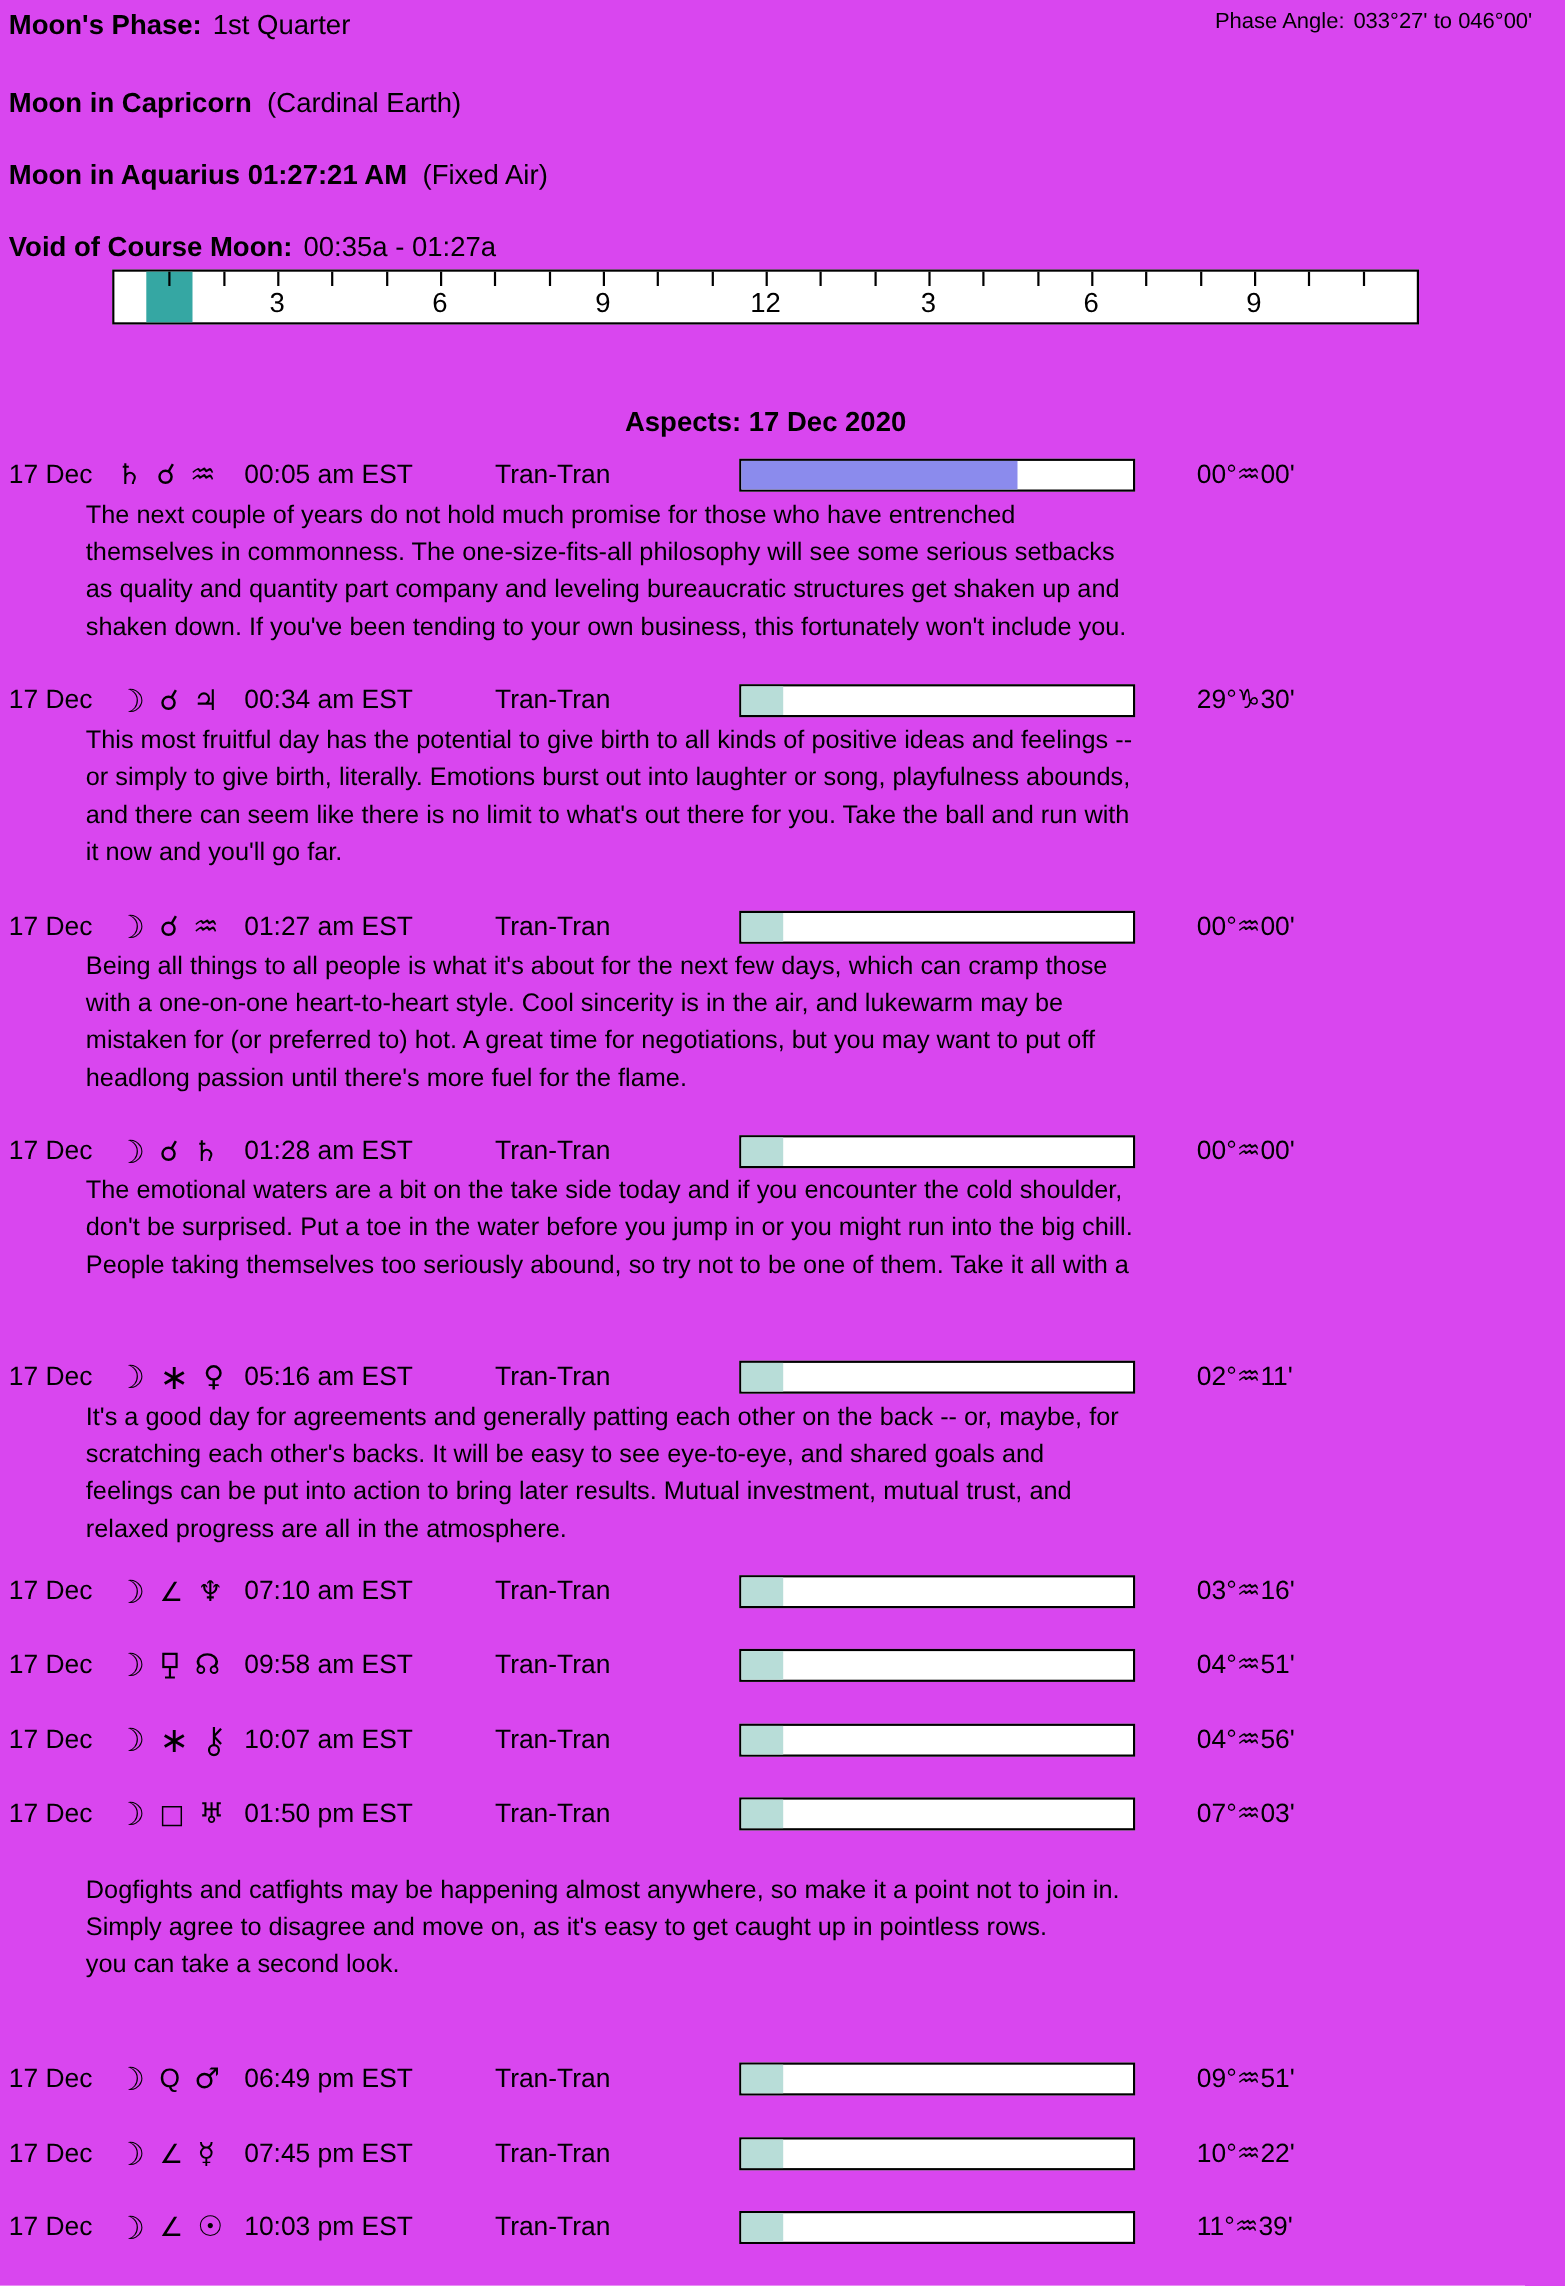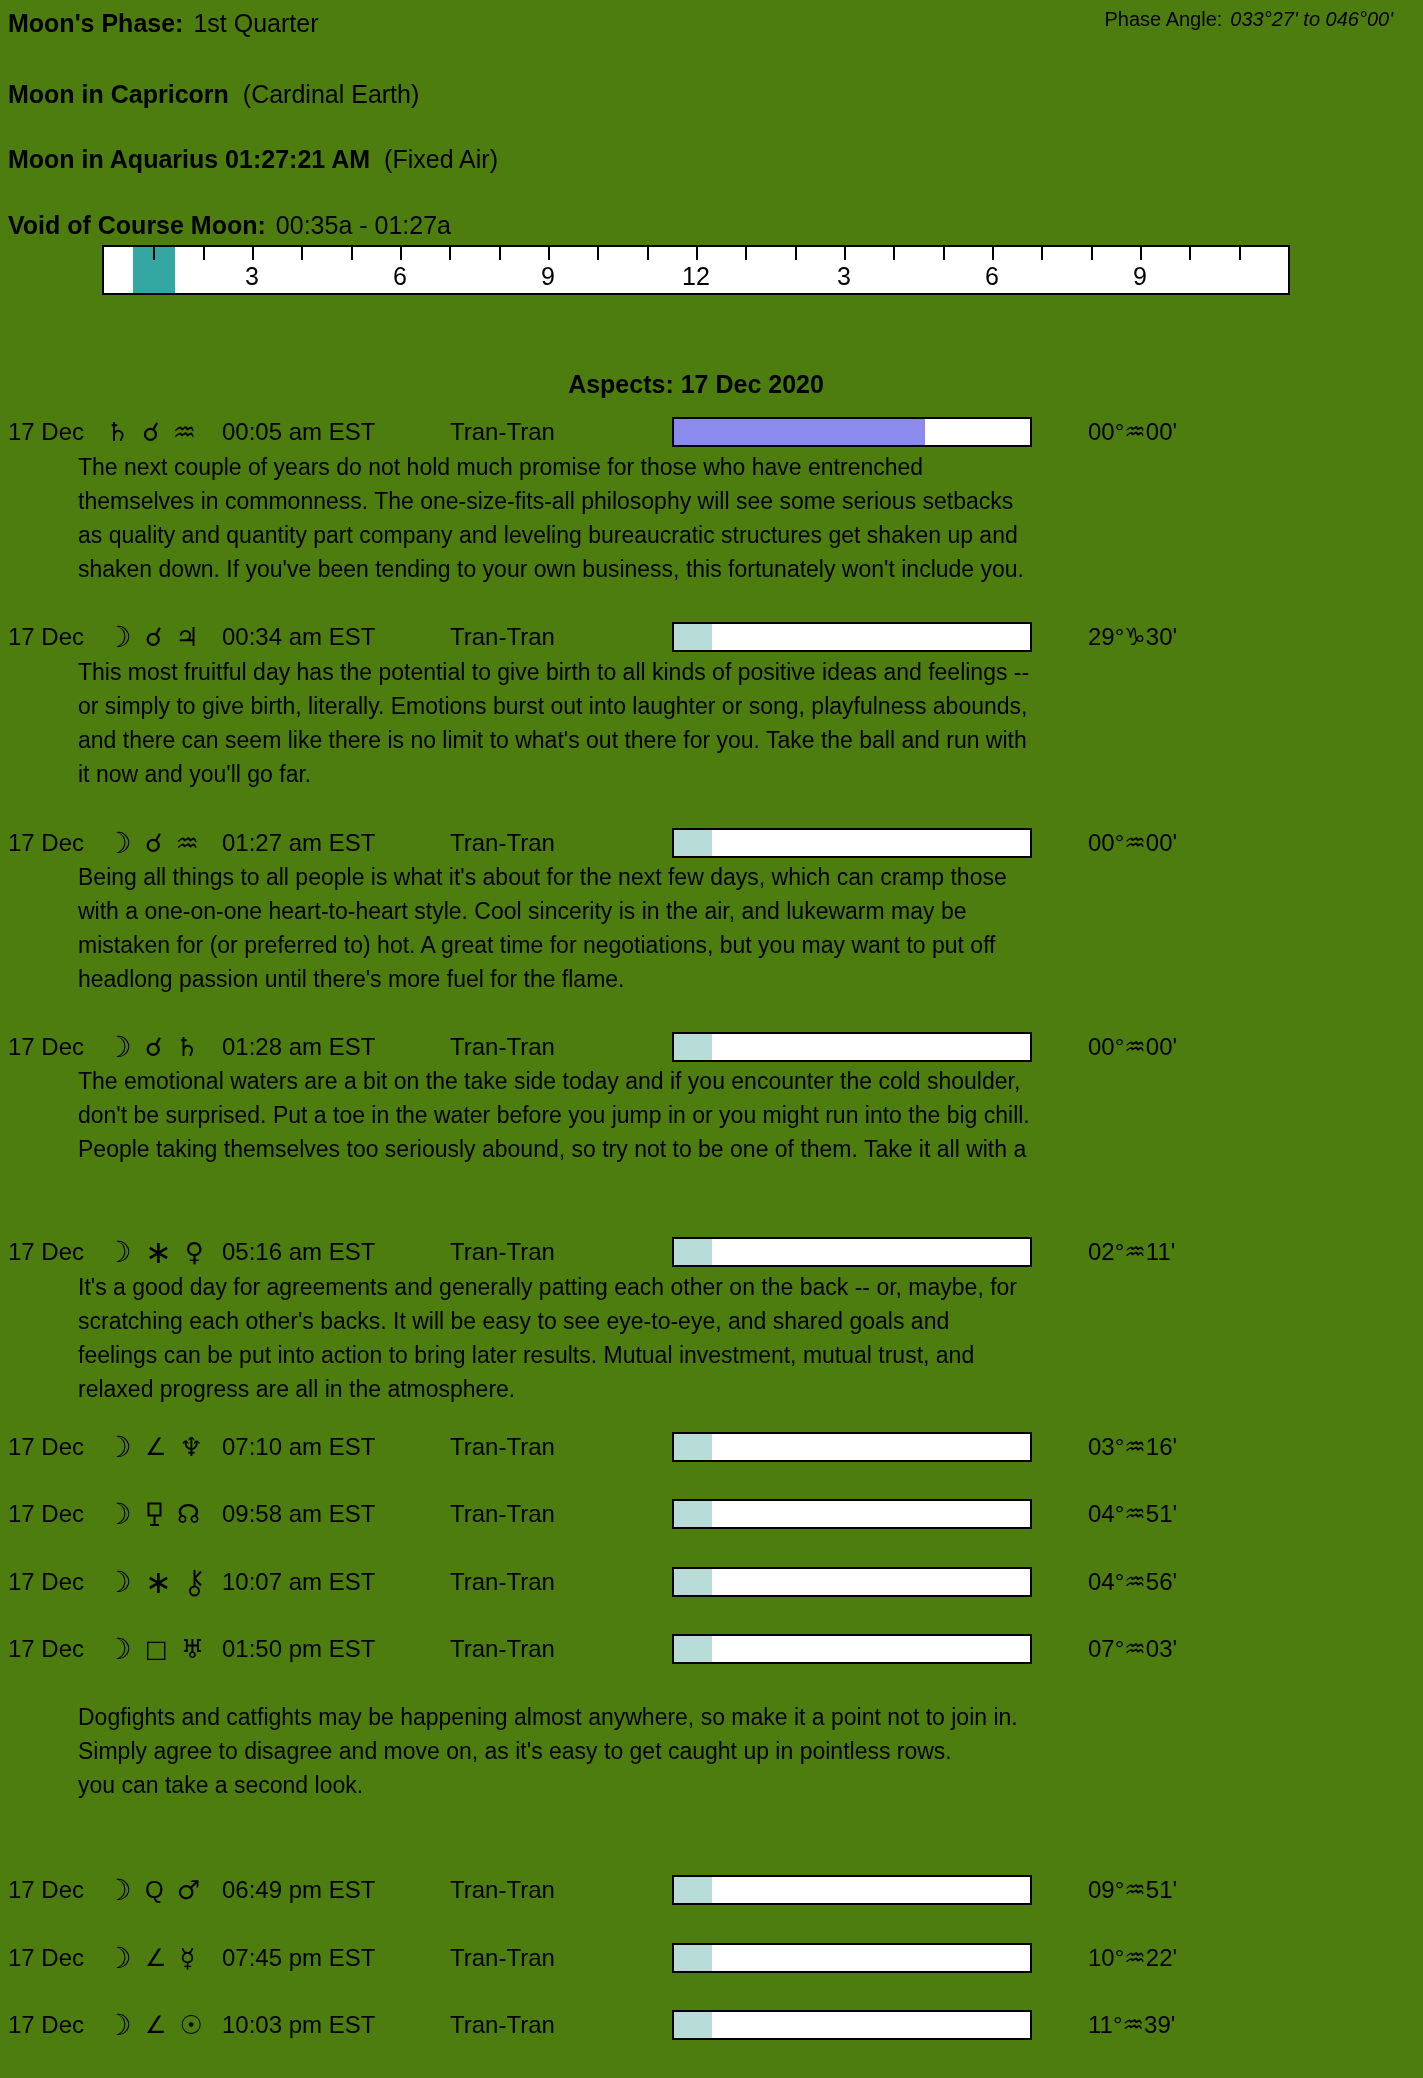--- a/index.html
+++ b/index.html
@@ -1,24 +1,24 @@
 <!DOCTYPE html>
 <html><head>
 <meta charset="utf-8">
 <style>
   html,body{margin:0;padding:0;background:#fff;}
-  .page{position:relative;width:1423px;height:2078px;background:#4d7c0f;overflow:hidden;
+  .page{position:relative;width:1423px;height:2078px;background:#d946ef;overflow:hidden;
         font-family:"Liberation Sans","DejaVu Sans",sans-serif;color:#000;}
   
   .hline{position:absolute;left:8px;white-space:nowrap;font-size:25px;line-height:30px;}
   .hlabel{font-weight:bold;}
   .hval{font-weight:normal;margin-left:10px;}
   .hparen{font-weight:normal;margin-left:14px;}
   .phase-angle{position:absolute;right:30px;top:8px;font-size:20px;white-space:nowrap;}
-  .phase-angle .pa-val{margin-left:8px;font-style:italic;}
+  .phase-angle .pa-val{margin-left:8px;}
   
   .timeline{position:absolute;left:102px;top:245px;width:1184px;height:46px;
             border:2px solid #000;background:#fff;}
   .void-block{position:absolute;top:0;bottom:0;}
   .tick{position:absolute;top:0;width:2px;height:13px;background:#000;}
   .tl-label{position:absolute;bottom:2px;transform:translateX(-50%);
             font-size:25px;font-weight:normal;}
   
   .atitle{position:absolute;left:0;top:370px;width:1392px;text-align:center;
           font-size:25px;font-weight:bold;}

